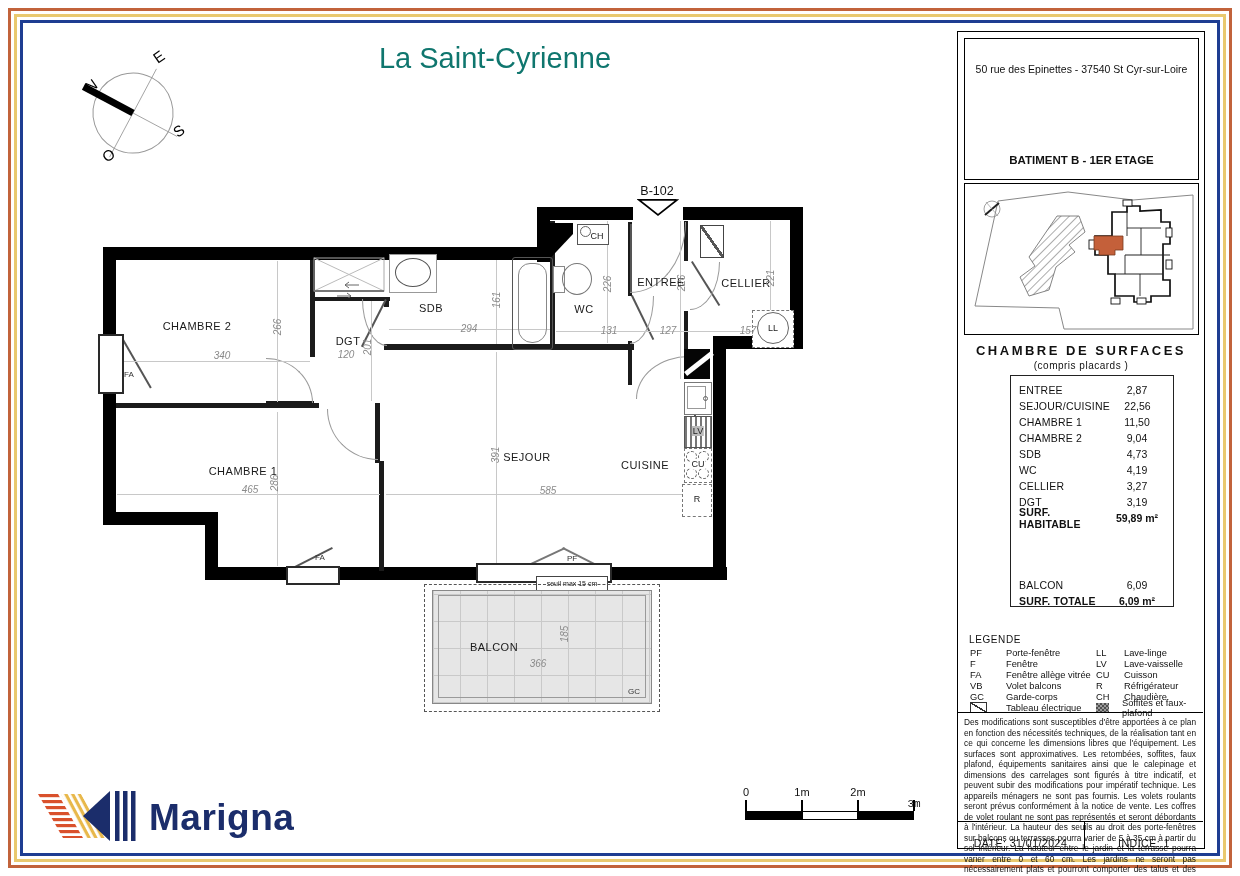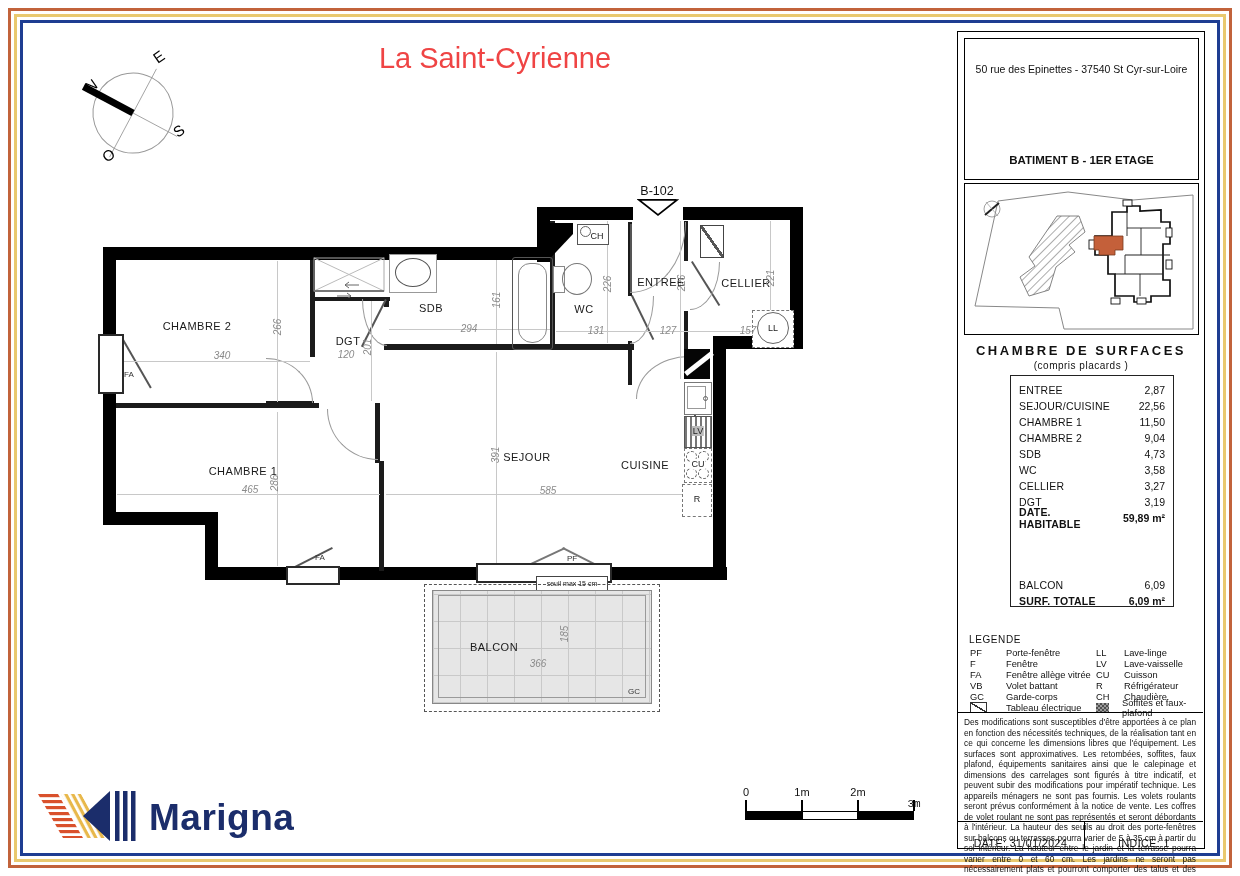--- a/index.html
+++ b/index.html
@@ -17,33 +17,33 @@
   .leaf{position:absolute;background:#555;transform-origin:top left;}
   .rlabel{position:absolute;font-size:11px;letter-spacing:.5px;color:#1a1a1a;
           transform:translate(-50%,-50%);white-space:nowrap;}
   .dim{position:absolute;font-size:10px;font-style:italic;color:#8a8a8a;
        transform:translate(-50%,-50%);white-space:nowrap;}
   .dim.v{transform:translate(-50%,-50%) rotate(-90deg);}
   .tinylbl{position:absolute;font-size:8px;color:#333;transform:translate(-50%,-50%);white-space:nowrap;}
   .eqbox{position:absolute;border:1px solid #555;background:#fff;}
   .dashbox{position:absolute;border:1px dashed #777;background:#fff;}
   .win{position:absolute;background:#fff;border:2px solid #2a2a2a;}
-  .title{position:absolute;font-size:29px;color:#ef4444;transform:translateX(-50%);white-space:nowrap;}
+  .title{position:absolute;font-size:29px;color:#0f766e;transform:translateX(-50%);white-space:nowrap;}
   
   #panel{position:absolute;left:957px;top:31px;width:246px;height:816px;border:1px solid #000;background:#fff;}
   #panel .box{position:absolute;border:1px solid #000;}
   .addr{font-size:10.5px;text-align:center;}
   .apt{font-size:16.5px;text-align:center;}
   .bat{font-size:11.5px;font-weight:bold;text-align:center;}
   .surf-title{position:absolute;width:100%;text-align:center;font-weight:bold;font-size:13px;letter-spacing:2.5px;}
   .surf-sub{position:absolute;width:100%;text-align:center;font-size:10px;letter-spacing:.5px;}
   #surf-table{position:absolute;left:52px;top:343px;width:162px;height:230px;border:1px solid #222;}
   .srow{display:flex;padding:0 8px;height:16px;align-items:center;font-size:10.5px;}
   .srow .lab{flex:1;letter-spacing:.2px;}
-  .srow .val{width:56px;text-align:right;}
+  .srow .val{width:56px;text-align:center;}
   .srow.bold{font-weight:bold;}
   .srow.gap{margin-top:51px;}
   #resa-strip{position:absolute;left:-1px;top:577px;width:246px;height:20px;border-top:1px solid #000;border-bottom:1px solid #000;
      display:flex;align-items:center;justify-content:center;font-size:10px;letter-spacing:.6px;}
   .leg-title{position:absolute;left:11px;top:602px;font-size:10px;letter-spacing:.6px;}
   .lrow{position:absolute;height:11px;font-size:9.3px;display:flex;align-items:center;}
   .lrow .ab{width:34px;}
   .te-symbol{display:inline-block;width:15px;height:9px;border:1px solid #333;margin-right:19px;
      background:linear-gradient(to top right,transparent 45%,#333 45%,#333 55%,transparent 55%);}
   .soff-symbol{display:inline-block;width:15px;height:9px;margin-right:13px;
@@ -222,21 +222,21 @@
   <div class="rlabel" style="left:348px;top:341px;">DGT</div>
   <div class="rlabel" style="left:243px;top:471px;">CHAMBRE 1</div>
   <div class="rlabel" style="left:527px;top:457px;">SEJOUR</div>
   <div class="rlabel" style="left:645px;top:465px;">CUISINE</div>
   <div class="rlabel" style="left:494px;top:647px;">BALCON</div>
 
   <div class="dim" style="left:222px;top:355px;">340</div>
   <div class="dim v" style="left:277px;top:327px;">266</div>
   <div class="dim" style="left:469px;top:328px;">294</div>
   <div class="dim v" style="left:496px;top:300px;">161</div>
-  <div class="dim" style="left:596px;top:330px;">131</div>
+  <div class="dim" style="left:609px;top:330px;">131</div>
   <div class="dim v" style="left:607px;top:284px;">226</div>
   <div class="dim" style="left:668px;top:330px;">127</div>
   <div class="dim v" style="left:681px;top:283px;">226</div>
   <div class="dim" style="left:748px;top:330px;">157</div>
   <div class="dim v" style="left:770px;top:278px;">221</div>
   <div class="dim" style="left:346px;top:354px;">120</div>
   <div class="dim v" style="left:367px;top:347px;">201</div>
   <div class="dim" style="left:250px;top:489px;">465</div>
   <div class="dim v" style="left:274px;top:483px;">286</div>
   <div class="dim" style="left:548px;top:490px;">585</div>
@@ -304,32 +304,32 @@
         <div class="srow">
           <span class="lab">CHAMBRE 2</span>
           <span class="val">9,04</span>
         </div>
         <div class="srow">
           <span class="lab">SDB</span>
           <span class="val">4,73</span>
         </div>
         <div class="srow">
           <span class="lab">WC</span>
-          <span class="val">3,58</span>
+          <span class="val">4,19</span>
         </div>
         <div class="srow">
           <span class="lab">CELLIER</span>
           <span class="val">3,27</span>
         </div>
         <div class="srow">
           <span class="lab">DGT</span>
           <span class="val">3,19</span>
         </div>
         <div class="srow bold">
-          <span class="lab">DATE. HABITABLE</span>
+          <span class="lab">SURF. HABITABLE</span>
           <span class="val">59,89 m²</span>
         </div>
         <div class="srow gap">
           <span class="lab">BALCON</span>
           <span class="val">6,09</span>
         </div>
         <div class="srow bold">
           <span class="lab">SURF. TOTALE</span>
           <span class="val">6,09 m²</span>
         </div>
@@ -345,21 +345,21 @@
       <div class="lrow" style="left: 12px; top: 626px;">
         <span class="ab" style="width: 36px;">F</span>
         <span>Fenêtre</span>
       </div>
       <div class="lrow" style="left: 12px; top: 637px;">
         <span class="ab" style="width: 36px;">FA</span>
         <span>Fenêtre allège vitrée</span>
       </div>
       <div class="lrow" style="left: 12px; top: 648px;">
         <span class="ab" style="width: 36px;">VB</span>
-        <span>Volet battant</span>
+        <span>Volet balcons</span>
       </div>
       <div class="lrow" style="left: 12px; top: 659px;">
         <span class="ab" style="width: 36px;">GC</span>
         <span>Garde-corps</span>
       </div>
       <div class="lrow" style="left: 12px; top: 670px;">
         <span class="te-symbol"></span>
         <span>Tableau électrique</span>
       </div>
       <div class="lrow" style="left: 138px; top: 615px;">

